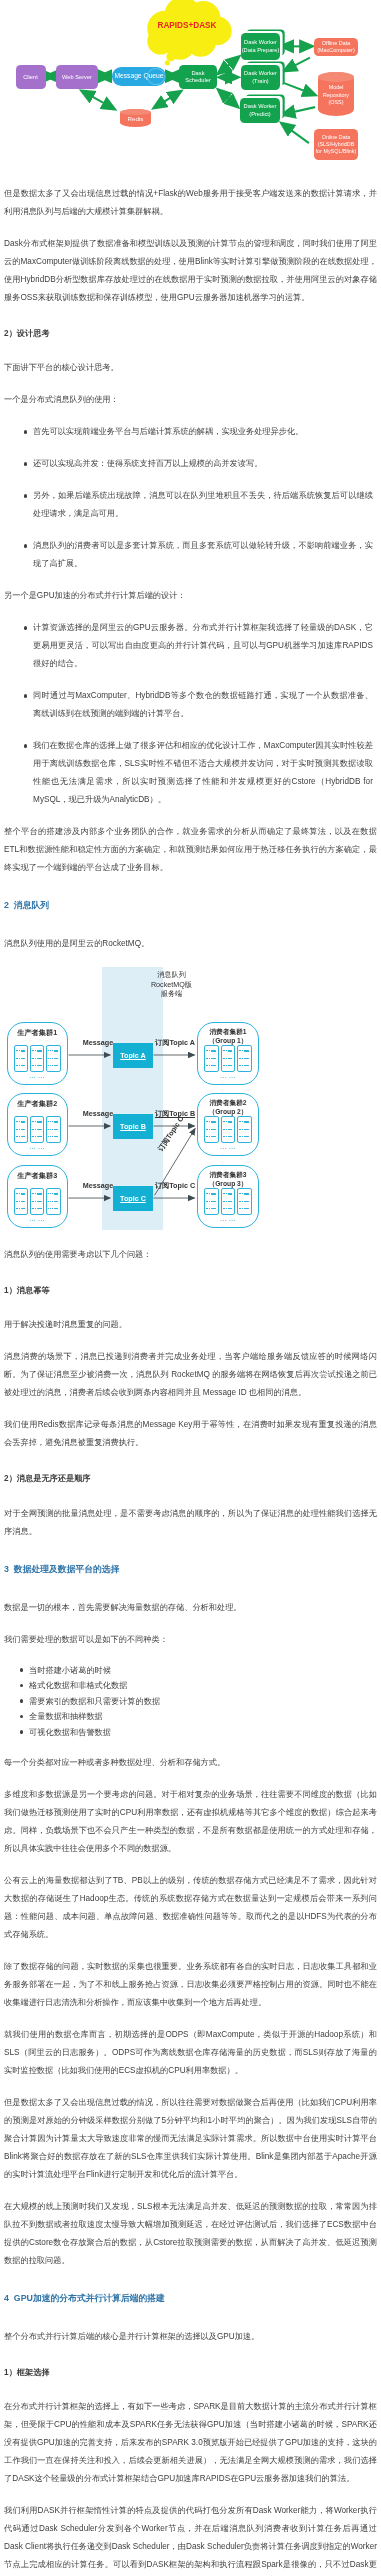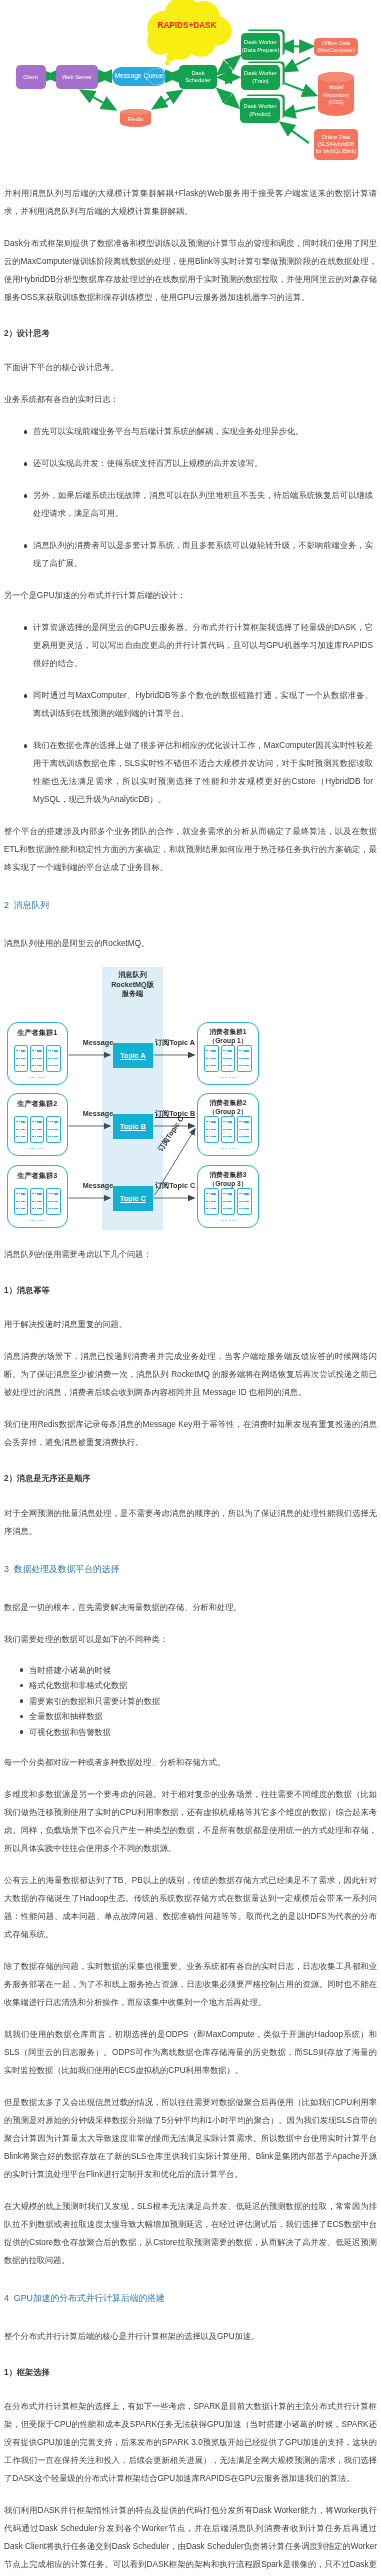--- a/index.html
+++ b/index.html
@@ -1,20 +1,20 @@
 <!DOCTYPE html>
 <html style="font-size:8.2px"><head>
 <meta charset="utf-8">
 <style>
   html,body{margin:0;padding:0;background:#ffffff;}
   body{font-family:"Liberation Sans","DejaVu Sans",sans-serif;color:#3f3f3f;}
   .page{width:381px;margin:0 auto;background:#fff;overflow:hidden;}
   .text-col{padding:0 4.1px;}
   .p{font-size:8.2px;line-height:18px;margin:14px 0;text-align:justify;}
-  .h2{font-size:8.8px;font-weight:normal;color:#2e74a8;margin:23px 0;white-space:pre-wrap;}
+  .h2{font-size:8.8px;font-weight:bold;color:#2e74a8;margin:23px 0;white-space:pre-wrap;}
   .h3{font-size:8.2px;font-weight:bold;color:#3f3f3f;margin:20.6px 0;}
   .li{position:relative;font-size:8.2px;line-height:18px;margin:14px 4px;padding-left:25px;text-align:justify;}
   .lit{position:relative;font-size:8.2px;line-height:15.5px;margin:0;padding-left:25px;}
   .dot{position:absolute;left:15.5px;top:7.2px;width:3.6px;height:3.6px;border-radius:50%;background:#3f3f3f;}
   .lit .dot{top:5.7px;}
 
   
   .d1{position:relative;width:334px;height:171px;text-decoration:underline;}
   .d1 svg{position:absolute;left:0;top:0;}
   .d1 .node{position:absolute;display:flex;align-items:center;justify-content:center;text-align:center;color:#fff;box-sizing:border-box;}
@@ -36,22 +36,22 @@
   .d1-oss{left:318px;top:72px;width:36px;height:44px;border-radius:50%/16%;font-size:5.4px;line-height:1.35;padding-top:12.4px;box-sizing:border-box;}
   .d1-oss::before{content:"";position:absolute;left:0;top:0;width:100%;height:10.3px;border-radius:50%;background:#f58a74;}
   .d1-redis{left:120px;top:109px;width:31px;height:17.5px;border-radius:50%/26%;font-size:6.2px;line-height:20.6px;}
   .d1-redis::before{content:"";position:absolute;left:0;top:0;width:100%;height:6.2px;border-radius:50%;background:#f58a74;}
   .d1-cloudlabel{position:absolute;left:152px;top:20.6px;width:70px;text-align:center;color:#e8251f;font-weight:bold;font-size:8.2px;}
 
   
   .d2{position:relative;width:381px;height:265px;margin-top:5.2px;}
   .d2 svg{position:absolute;left:0;top:0;}
   .d2-band{position:absolute;left:102px;top:0;width:61px;height:263px;background:#ddeef6;}
-  .d2-bandtitle{position:absolute;left:102px;top:2.6px;width:61px;text-align:center;font-size:7.2px;font-weight:bold;color:#333;line-height:9.8px;}
-  .cluster{position:absolute;width:61px;height:63px;background:#fff;border:1.5px solid #29b3dd;border-radius:11px;box-sizing:border-box;}
+  .d2-bandtitle{position:absolute;left:102px;top:2.6px;width:61px;text-align:center;font-size:7.2px;font-weight:normal;color:#333;line-height:9.8px;padding-left:39px;}
+  .cluster{position:absolute;width:61px;height:63px;background:#fff;border:1.5px solid #29b3dd;border-radius:17px;box-sizing:border-box;}
   .cluster .clabel{position:absolute;top:5.2px;left:0;width:100%;text-align:center;font-size:7.2px;font-weight:bold;color:#333;}
   .cluster .srvrow{position:absolute;top:21.6px;left:0;width:100%;display:flex;justify-content:center;gap:2.1px;}
   .srv{width:14.4px;height:27px;border:1px solid #29b3dd;border-radius:2.1px;box-sizing:border-box;display:flex;flex-direction:column;justify-content:space-evenly;padding:0.5px 1px;background:#fff;}
   .srv i{display:flex;align-items:center;gap:1px;height:5.2px;}
   .srv i b{width:4.1px;border-top:1px dotted #29b3dd;}
   .srv i u{width:4.6px;height:1.5px;background:#29b3dd;border-radius:0.5px;text-decoration:none;}
   .cluster .ell{position:absolute;top:49px;left:0;width:100%;text-align:center;color:#29b3dd;font-weight:bold;font-size:6.2px;letter-spacing:0.5px;}
   .topic{position:absolute;left:113px;width:40px;height:25px;background:#14b0d4;color:#fff;font-weight:bold;font-size:7.2px;display:flex;align-items:center;justify-content:center;text-decoration:underline;}
   .d2 .mlabel{position:absolute;width:46px;text-align:center;font-size:7.2px;font-weight:bold;color:#333;}
   .d2 .diag-label{position:absolute;left:156px;top:181px;font-size:7.2px;font-weight:bold;color:#333;transform:rotate(-57deg);transform-origin:left top;}
@@ -108,25 +108,25 @@
     <div class="node green stacked d1-wp">Dask Worker (Data Prepare)</div>
     <div class="node green stacked d1-wt">Dask Worker (Train)</div>
     <div class="node green stacked d1-wpr">Dask Worker (Predict)</div>
     <div class="node salmon d1-off">Offline Data (MaxComputer)</div>
     <div class="cyl d1-oss">Model Repository (OSS)</div>
     <div class="node salmon d1-on">Online Data (SLS/HybridDB for MySQL/Blink)</div>
     <div class="cyl d1-redis">Redis</div>
   </div>
 
   <div class="text-col">
-    <p class="p">并利用消息队列与后端的大规模计算集群解耦+Flask的Web服务用于接受客户端发送来的数据计算请求，并利用消息队列与后端的大规模计算集群解耦。</p>
+    <p class="p">但是数据太多了又会出现信息过载的情况+Flask的Web服务用于接受客户端发送来的数据计算请求，并利用消息队列与后端的大规模计算集群解耦。</p>
     <p class="p">Dask分布式框架则提供了数据准备和模型训练以及预测的计算节点的管理和调度，同时我们使用了阿里云的MaxComputer做训练阶段离线数据的处理，使用Blink等实时计算引擎做预测阶段的在线数据处理，使用HybridDB分析型数据库存放处理过的在线数据用于实时预测的数据拉取，并使用阿里云的对象存储服务OSS来获取训练数据和保存训练模型，使用GPU云服务器加速机器学习的运算。</p>
     <div class="h3">2）设计思考</div>
     <p class="p">下面讲下平台的核心设计思考。</p>
-    <p class="p">业务系统都有各自的实时日志：</p>
+    <p class="p">一个是分布式消息队列的使用：</p>
     <div class="li"><span class="dot"></span><span>首先可以实现前端业务平台与后端计算系统的解耦，实现业务处理异步化。</span></div>
     <div class="li"><span class="dot"></span><span>还可以实现高并发：使得系统支持百万以上规模的高并发读写。</span></div>
     <div class="li"><span class="dot"></span><span>另外，如果后端系统出现故障，消息可以在队列里堆积且不丢失，待后端系统恢复后可以继续处理请求，满足高可用。</span></div>
     <div class="li"><span class="dot"></span><span>消息队列的消费者可以是多套计算系统，而且多套系统可以做轮转升级，不影响前端业务，实现了高扩展。</span></div>
     <p class="p">另一个是GPU加速的分布式并行计算后端的设计：</p>
     <div class="li"><span class="dot"></span><span>计算资源选择的是阿里云的GPU云服务器。分布式并行计算框架我选择了轻量级的DASK，它更易用更灵活，可以写出自由度更高的并行计算代码，且可以与GPU机器学习加速库RAPIDS很好的结合。</span></div>
     <div class="li"><span class="dot"></span><span>同时通过与MaxComputer、HybridDB等多个数仓的数据链路打通，实现了一个从数据准备、离线训练到在线预测的端到端的计算平台。</span></div>
     <div class="li"><span class="dot"></span><span>我们在数据仓库的选择上做了很多评估和相应的优化设计工作，MaxComputer因其实时性较差用于离线训练数据仓库，SLS实时性不错但不适合大规模并发访问，对于实时预测其数据读取性能也无法满足需求，所以实时预测选择了性能和并发规模更好的Cstore（HybridDB for MySQL，现已升级为AnalyticDB）。</span></div>
     <p class="p">整个平台的搭建涉及内部多个业务团队的合作，就业务需求的分析从而确定了最终算法，以及在数据ETL和数据源性能和稳定性方面的方案确定，和就预测结果如何应用于热迁移任务执行的方案确定，最终实现了一个端到端的平台达成了业务目标。</p>
     <h2 class="h2">2  消息队列</h2>

